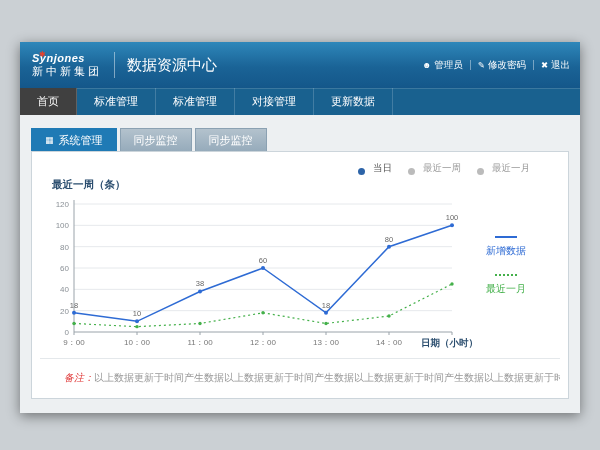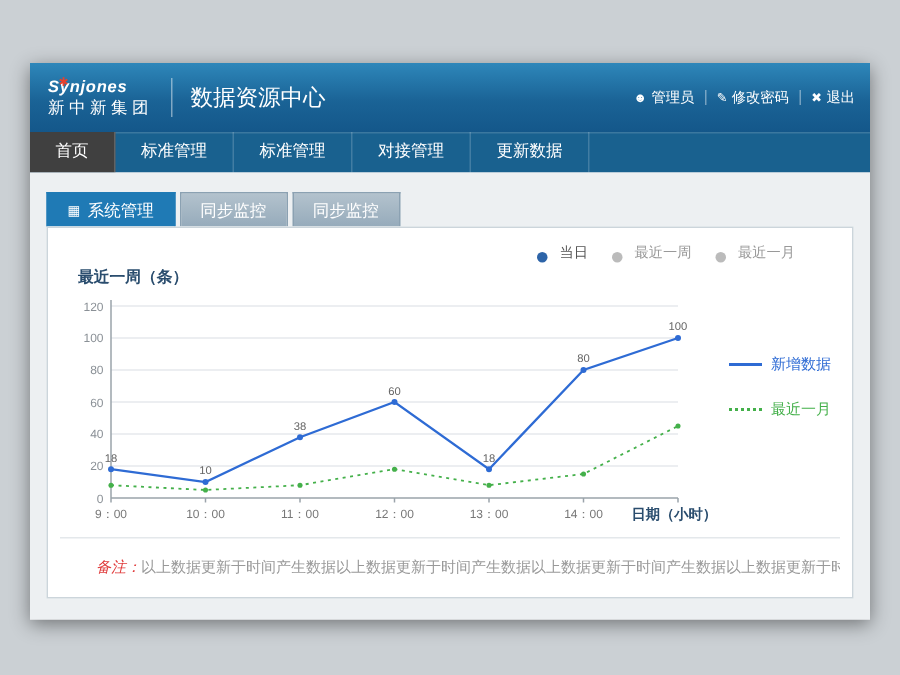--- a/index.html
+++ b/index.html
@@ -26,21 +26,21 @@
   .tab{height:23px;padding:0 13px;font-size:11px;color:#fff;background:linear-gradient(180deg,#b3c2cd,#96abbb);border:1px solid #8ba1b2;border-bottom:none;cursor:pointer;display:flex;align-items:center;gap:5px;}
   .tab.active{background:#1f7ab5;border-color:#1f7ab5;}
   .tab-icon{font-size:9px;}
   .panel{position:relative;background:#fff;border:1px solid #ccd5db;height:248px;padding:8px 8px 0;}
   .filters{display:flex;justify-content:flex-end;gap:16px;padding-right:30px;font-size:9.5px;align-items:center;height:16px;}
   .filter{display:flex;align-items:flex-end;gap:8px;cursor:pointer;}
   .fdot{width:7px;height:7px;border-radius:50%;background:#bbb;}
   .ylabel{font-size:10.5px;font-weight:bold;margin:2px 0 0 12px;color:#2a4d6e;}
   .chart-row{display:flex;align-items:flex-start;}
   .series-legend{margin-top:44px;margin-left:2px;display:flex;flex-direction:column;gap:16px;font-size:10px;}
-  .series-item{display:flex;align-items:center;gap:6px;cursor:pointer;white-space:nowrap;}
+  .series-item{display:flex;align-items:center;gap:6px;cursor:pointer;white-space:nowrap;flex-direction:column;}
   .sample{width:22px;height:0;display:inline-block;}
   .note{border-top:1px solid #e4e8eb;margin-top:4px;padding:12px 6px 12px 24px;font-size:10px;white-space:nowrap;overflow:hidden;}
   .note-label{color:#e03a3a;font-style:italic;}
   .note-text{color:#999;}
 </style>
 </head>
 <body>
 
 <div class="stage">
   <div class="window">

